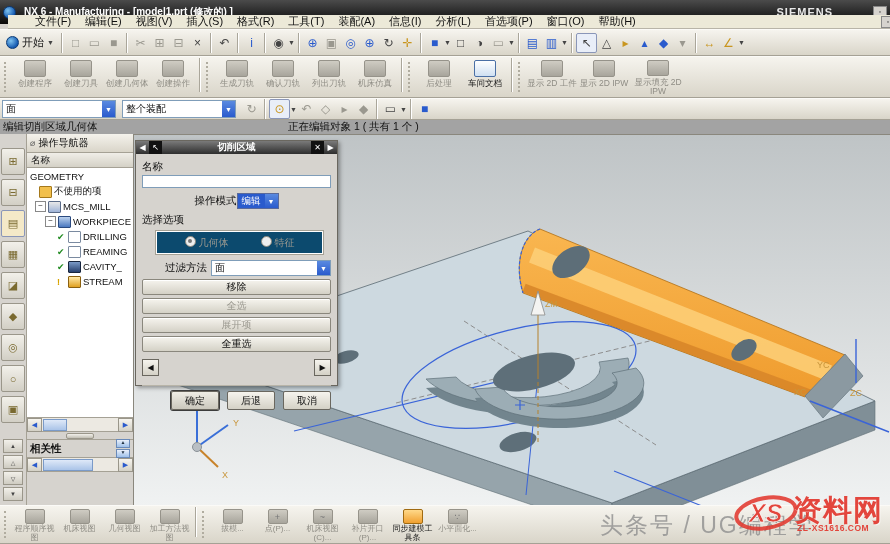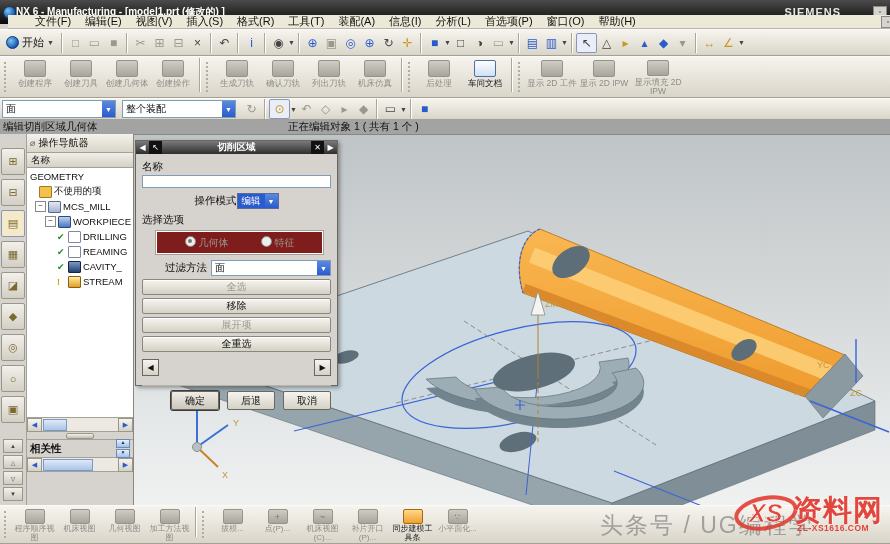--- a/index.html
+++ b/index.html
@@ -2,21 +2,21 @@
 <html><head>
 <meta charset="utf-8">
 <style>
   html,body{margin:0;padding:0}
   body{width:890px;height:544px;position:relative;overflow:hidden;
        font-family:"Liberation Sans","DejaVu Sans",sans-serif;background:#d6d3ce;
        -webkit-font-smoothing:antialiased}
   .abs{position:absolute}
   
   .titlebar{left:0;top:0;width:890px;height:24px;background:linear-gradient(#4b4b4b,#090909);
-            color:#fff;font-size:10px;font-weight:bold;display:flex;align-items:center;gap:0;padding:0 3px;box-sizing:border-box}
+            color:#fff;font-size:10px;font-weight:bold;display:flex;align-items:center;gap:8px;padding:0 3px;box-sizing:border-box}
   .nxlogo{width:11px;height:11px;border-radius:50%;background:radial-gradient(circle at 35% 35%,#7ec3f0,#1559b0 70%);
           border:1px solid #0a3a77;flex:0 0 auto}
   .titletext{flex:1 1 auto;white-space:nowrap;overflow:hidden}
   .brand{font-size:11px;letter-spacing:1px;color:#e8e8e8;margin-right:30px}
   .winbox{width:12px;height:10px;background:#d6d3ce;border:1px solid #888;margin-left:2px;font-size:7px;line-height:9px;text-align:center;color:#333}
   .menubar{left:8px;top:15px;width:890px;height:14px;background:#ece9d8;border-bottom:1px solid #b8b4a8;
            display:flex;align-items:center;font-size:11px;color:#111;padding-left:20px;box-sizing:border-box}
   .menubar .mi{padding:0 7px;white-space:nowrap}
   .menuboxr{position:absolute;right:3px;top:1px}
   
@@ -87,21 +87,21 @@
   .dtitle{height:13px;background:linear-gradient(#7a7a7a,#2e2e2e);display:flex;align-items:center;color:#fff}
   .dtb{width:13px;height:13px;display:flex;align-items:center;justify-content:center;font-size:8px;flex:0 0 auto}
   .dtb.blk{background:#111}
   .dtitle .dtxt{flex:1;text-align:center;font-size:9.5px;font-weight:bold;white-space:nowrap;overflow:hidden}
   .dbody{padding:4px 6px 0 6px}
   .dlabel{margin:2px 0 1px 0}
   .dinput{width:100%;height:13px;border:1px solid #7f9db9;background:#fff;box-sizing:border-box;font-size:10px;padding:0 2px}
   .drow{display:flex;align-items:center;justify-content:center;margin-top:5px}
   .ddsel{display:flex;height:14px;border:1px solid #5a6a9a}
   .ddsel .v{background:#2a5bcd;color:#fff;font-size:9.5px;padding:0 4px;display:flex;align-items:center}
-  .radiobox{margin:4px 8px 0 14px;border:1px solid #fff;outline:1px solid #a5a195;padding:3px 6px;display:flex;gap:32px;justify-content:center;color:#9a988f;font-size:10px;background:#7f1d1d}
+  .radiobox{margin:4px 8px 0 14px;border:1px solid #fff;outline:1px solid #a5a195;padding:3px 6px;display:flex;gap:32px;justify-content:center;color:#9a988f;font-size:10px;background:#0c4a6e}
   .rad{width:9px;height:9px;border-radius:50%;border:1px solid #8a877d;background:#eee;display:inline-block;margin-right:3px;position:relative;top:1px}
   .rad.on:after{content:"";position:absolute;left:2px;top:2px;width:4px;height:4px;border-radius:50%;background:#777}
   .filtrow{display:flex;align-items:center;justify-content:flex-end;gap:4px;margin-top:6px}
   .fcombo{width:118px;height:14px;background:#fff;border:1px solid #7f9db9;display:flex;align-items:center;font-size:10px}
   .fcombo .val{flex:1;padding:0 3px}
   .listbtn{height:14px;margin-top:3px;background:linear-gradient(#f6f4ee,#d4d1c6);border:1px solid #8a877d;border-radius:2px;
            display:flex;align-items:center;justify-content:center;font-size:10px;color:#111;box-shadow:inset 0 1px 0 #fff}
   .listbtn.dis{color:#9a988f}
   .arrowsrow{display:flex;justify-content:space-between;margin-top:7px}
   .sqbtn{width:15px;height:15px;background:linear-gradient(#f6f4ee,#d4d1c6);border:1px solid #6a675f;display:flex;align-items:center;justify-content:center;font-size:8px;color:#111}
@@ -477,25 +477,25 @@
       <span><span class="rad on"></span><span>几何体</span></span>
       <span><span class="rad"></span><span>特征</span></span>
     </div>
     <div class="filtrow">
       <span>过滤方法</span>
       <span class="fcombo">
         <span class="val">面</span>
         <span class="dda" style="height:14px">▼</span>
       </span>
     </div>
+    <div class="listbtn">
+        <span>移除</span>
+      </div>
     <div class="listbtn dis">
         <span>全选</span>
-      </div>
-    <div class="listbtn">
-        <span>移除</span>
       </div>
     <div class="listbtn dis">
         <span>展开项</span>
       </div>
     <div class="listbtn">
         <span>全重选</span>
       </div>
     <div class="arrowsrow">
       <span class="sqbtn">◀</span>
       <span class="sqbtn">▶</span>

